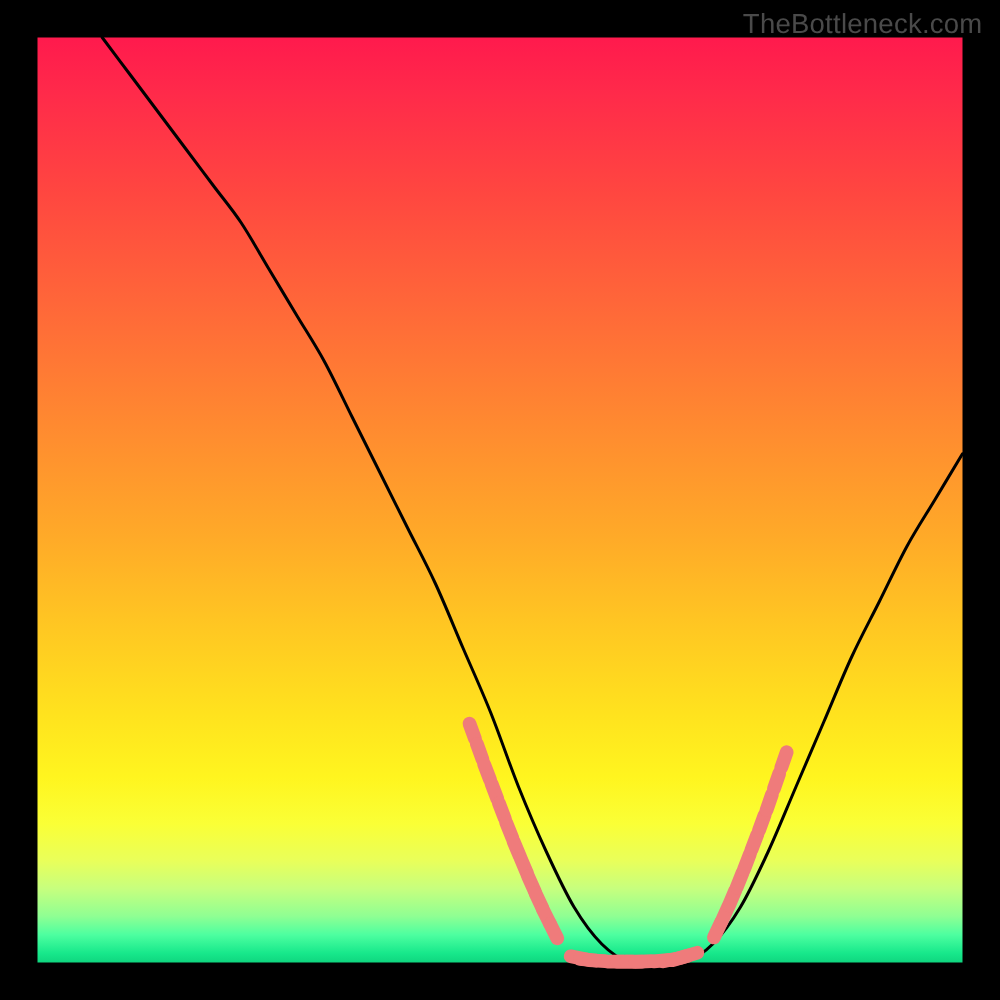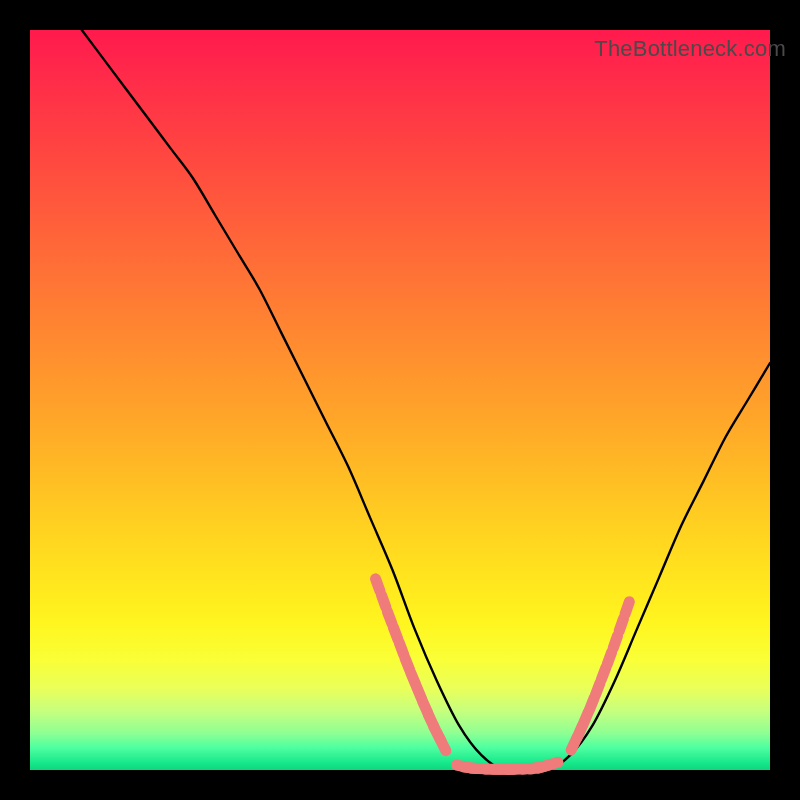--- a/index.html
+++ b/index.html
@@ -54,21 +54,20 @@
   }
   .watermark {
     position: absolute;
     top: 6px;
     right: 14px;
     color: #4a4a4a;
     font-size: 22px;
     font-weight: 500;
     letter-spacing: 0.2px;
     user-select: none;
-    margin-top: 30px;
   }
 </style>
 </head>
 <body>
 
 <div class="chart-wrap">
 
   <div class="plot-area">
     <svg viewBox="0 0 740 740">
       <g id="svg-layer">

